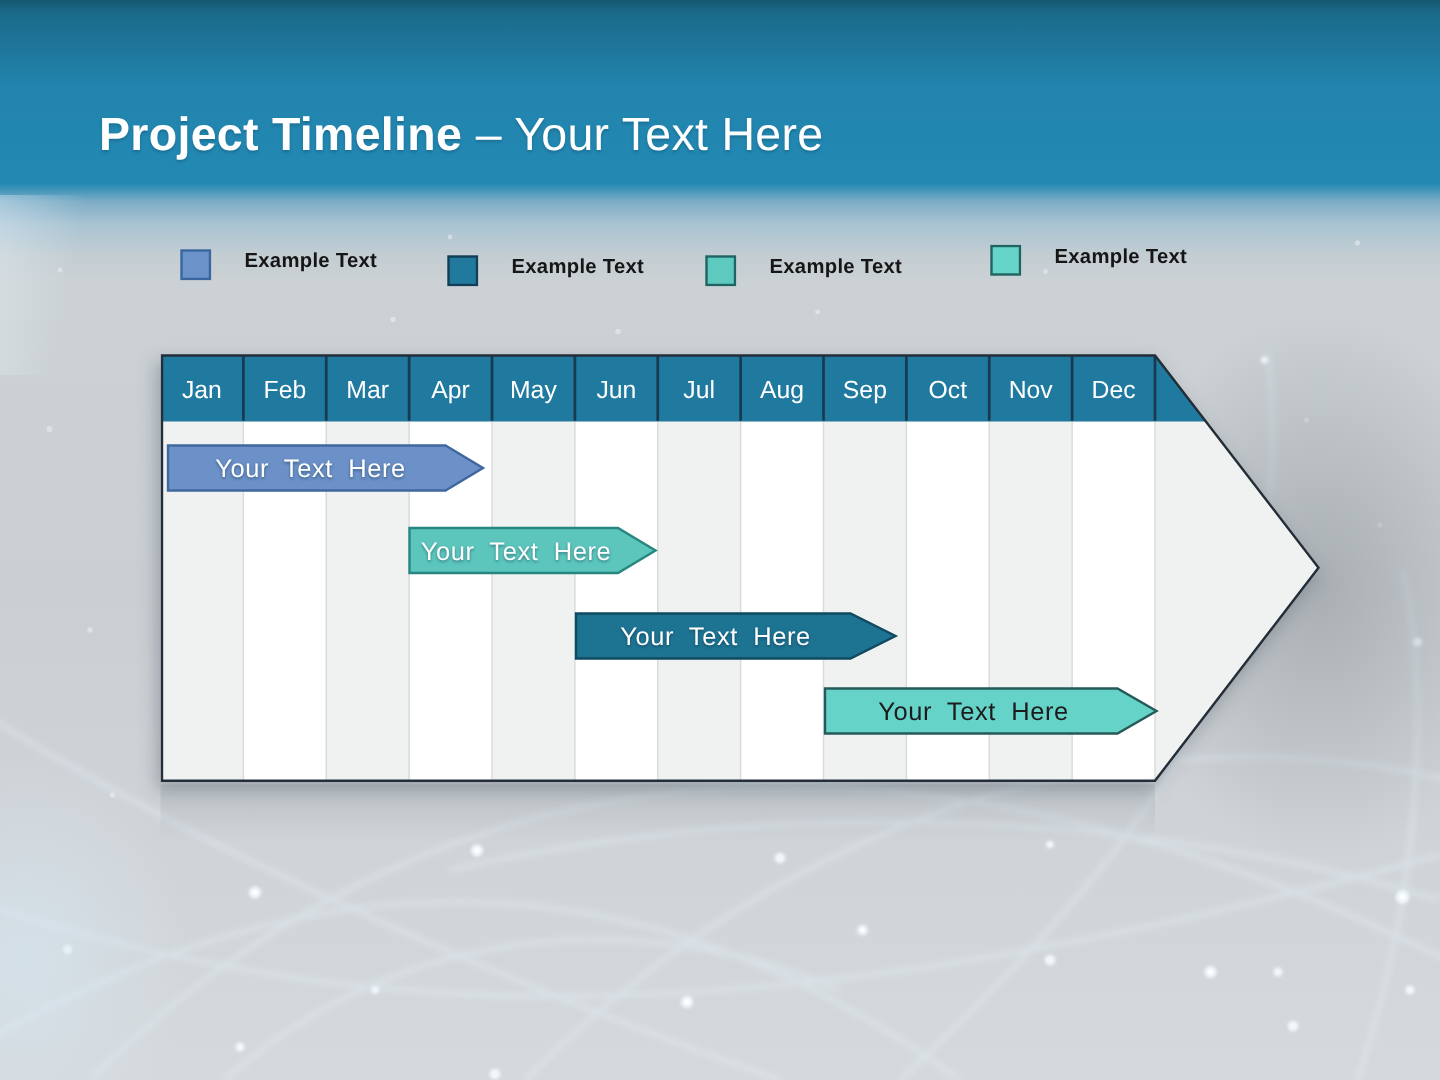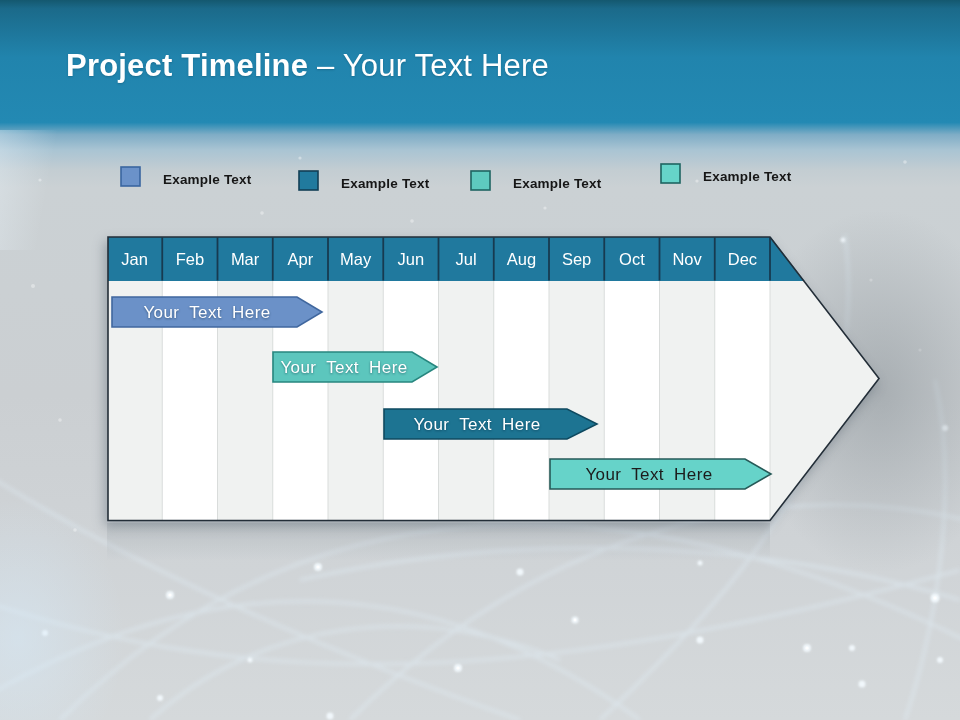--- a/index.html
+++ b/index.html
@@ -19,28 +19,28 @@
   .corner-glow-left{
     position:absolute;left:-60px;top:400px;width:260px;height:340px;
     background:radial-gradient(ellipse 55% 55% at 30% 70%, rgba(214,233,247,0.55), rgba(214,233,247,0) 75%);
   }
   .ray-top-left{
     position:absolute;left:-20px;top:130px;width:90px;height:120px;
     background:linear-gradient(100deg, rgba(235,245,252,0.5), rgba(235,245,252,0) 70%);
   }
   
   .slide-title{
-    position:absolute;left:66px;top:48px;color:#ffffff;
+    position:absolute;left:66px;top:72px;color:#ffffff;
     font-size:31px;letter-spacing:0.2px;white-space:nowrap;
     text-shadow:0 1px 2px rgba(0,40,60,0.25);
   }
   .slide-title .t-bold{font-weight:700;}
   .slide-title .t-rest{font-weight:400;margin-left:9px;}
   
-  .legend-item{position:absolute;display:flex;align-items:flex-end;padding-left:12px;}
+  .legend-item{position:absolute;display:flex;align-items:flex-start;padding-left:12px;}
   .legend-swatch{display:block;}
   .legend-label{
     margin-left:22px;font-size:13.5px;font-weight:700;color:#161616;letter-spacing:0.2px;
   }
   
   .timeline-svg{
     position:absolute;left:107px;top:236px;
     filter:drop-shadow(-3px 5px 6px rgba(50,65,80,0.33));
   }
   .month-label{

